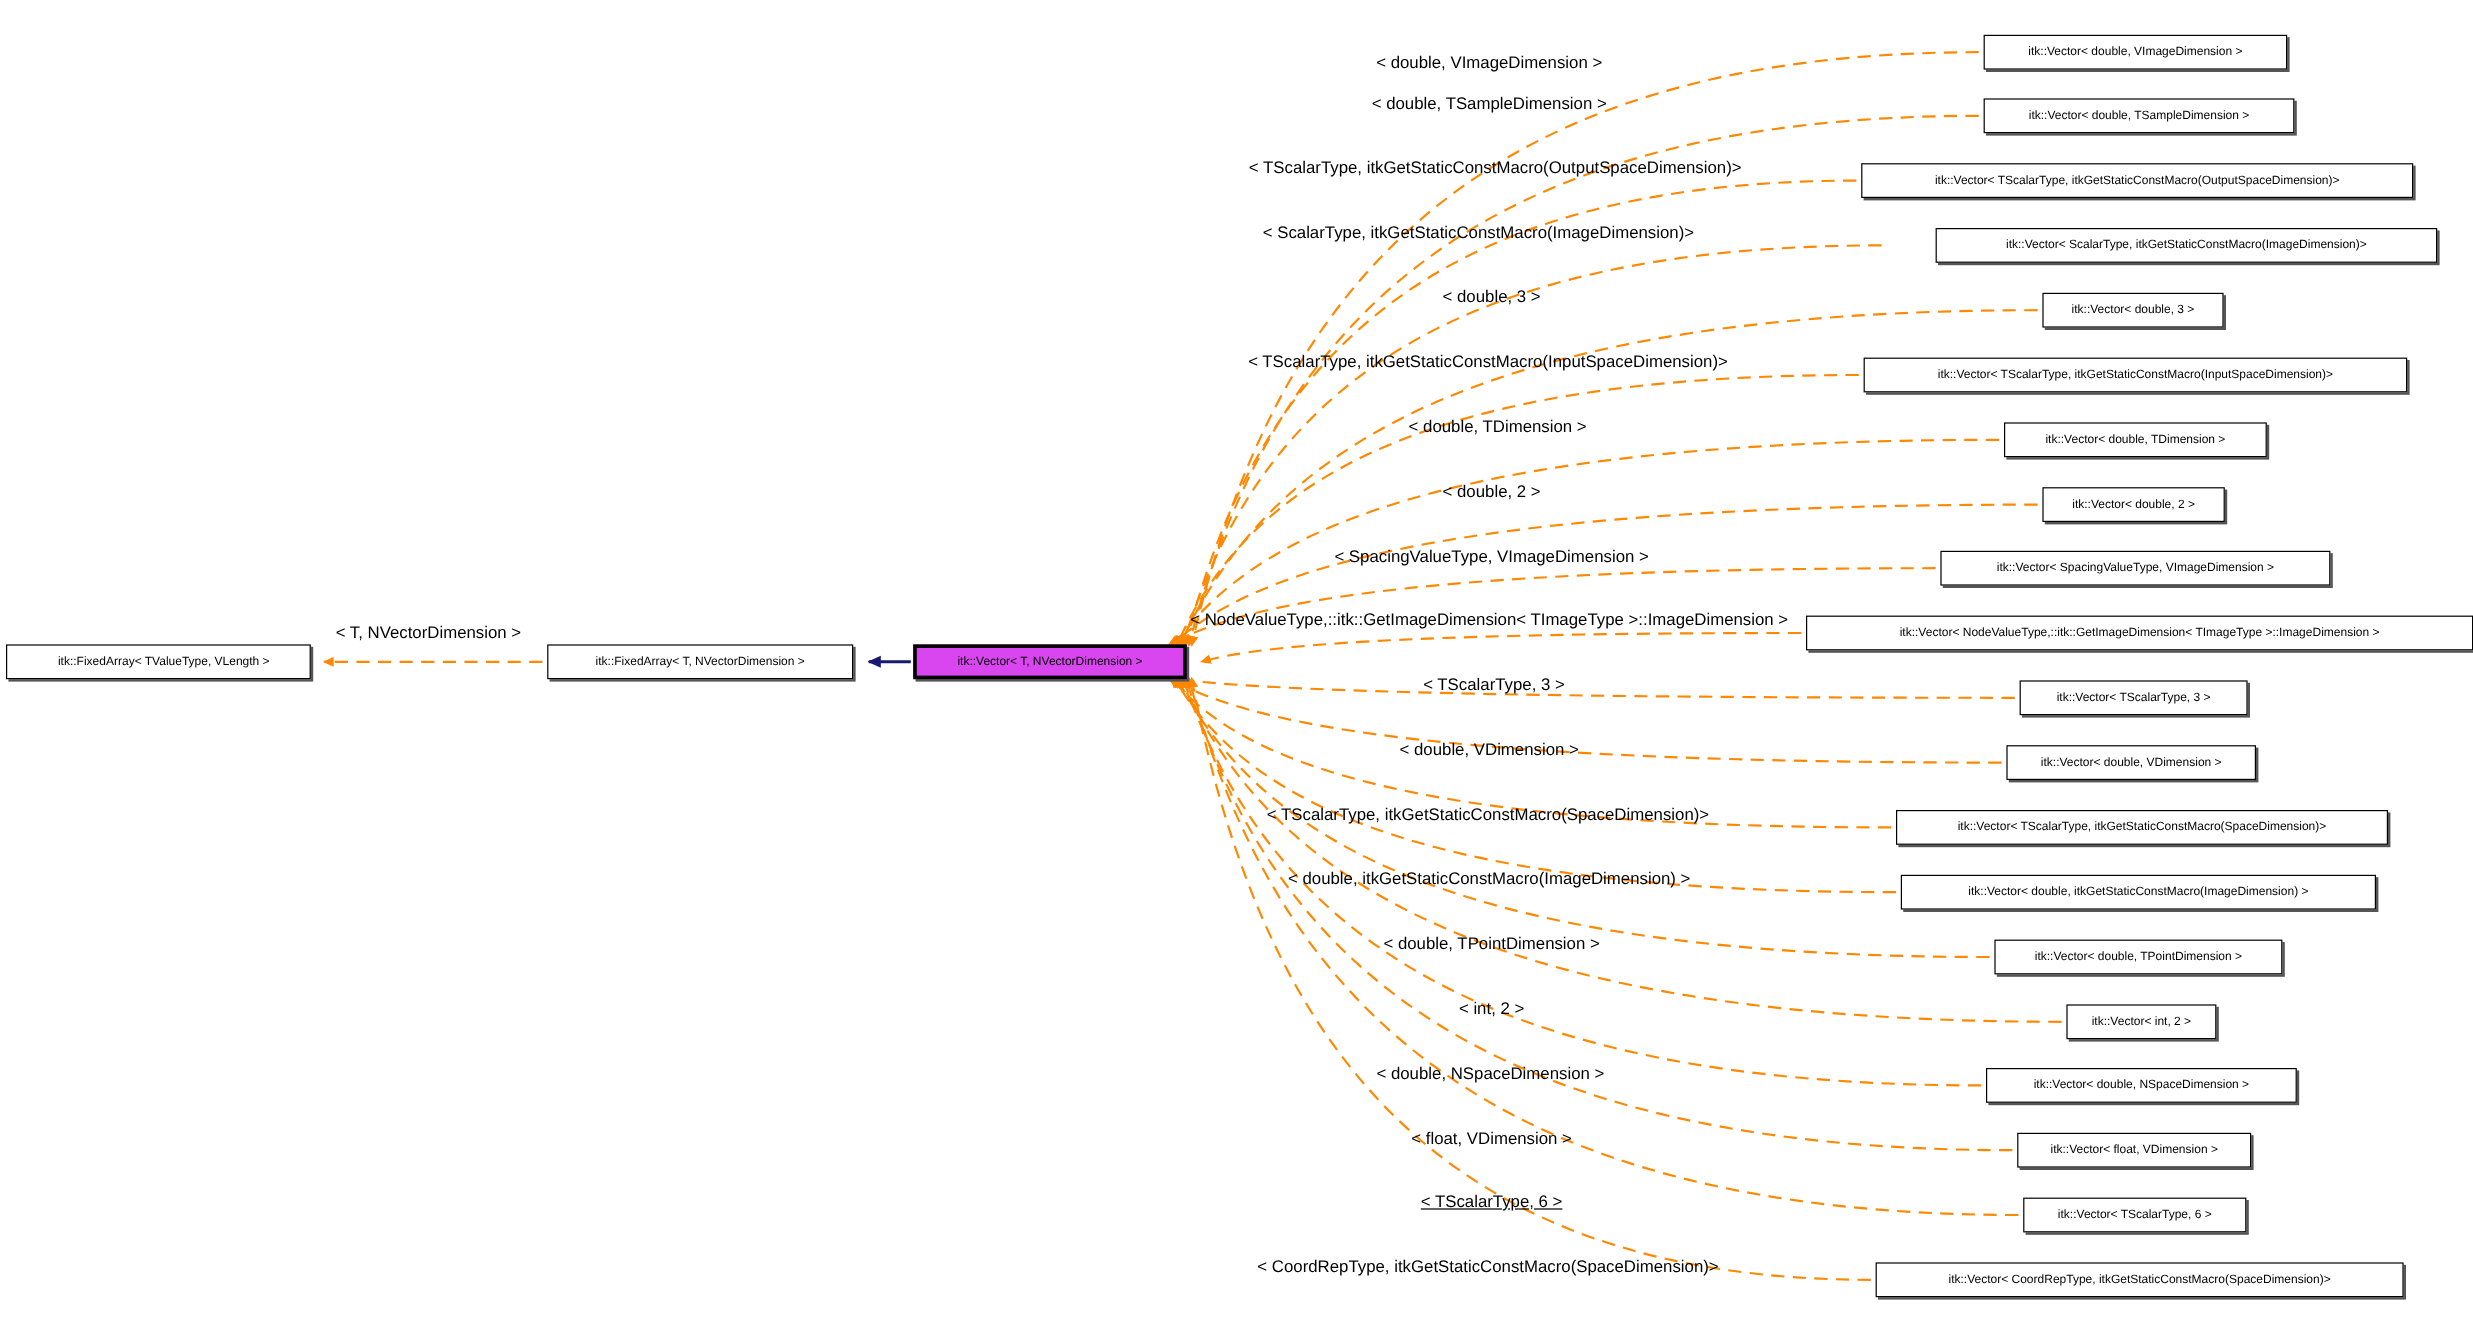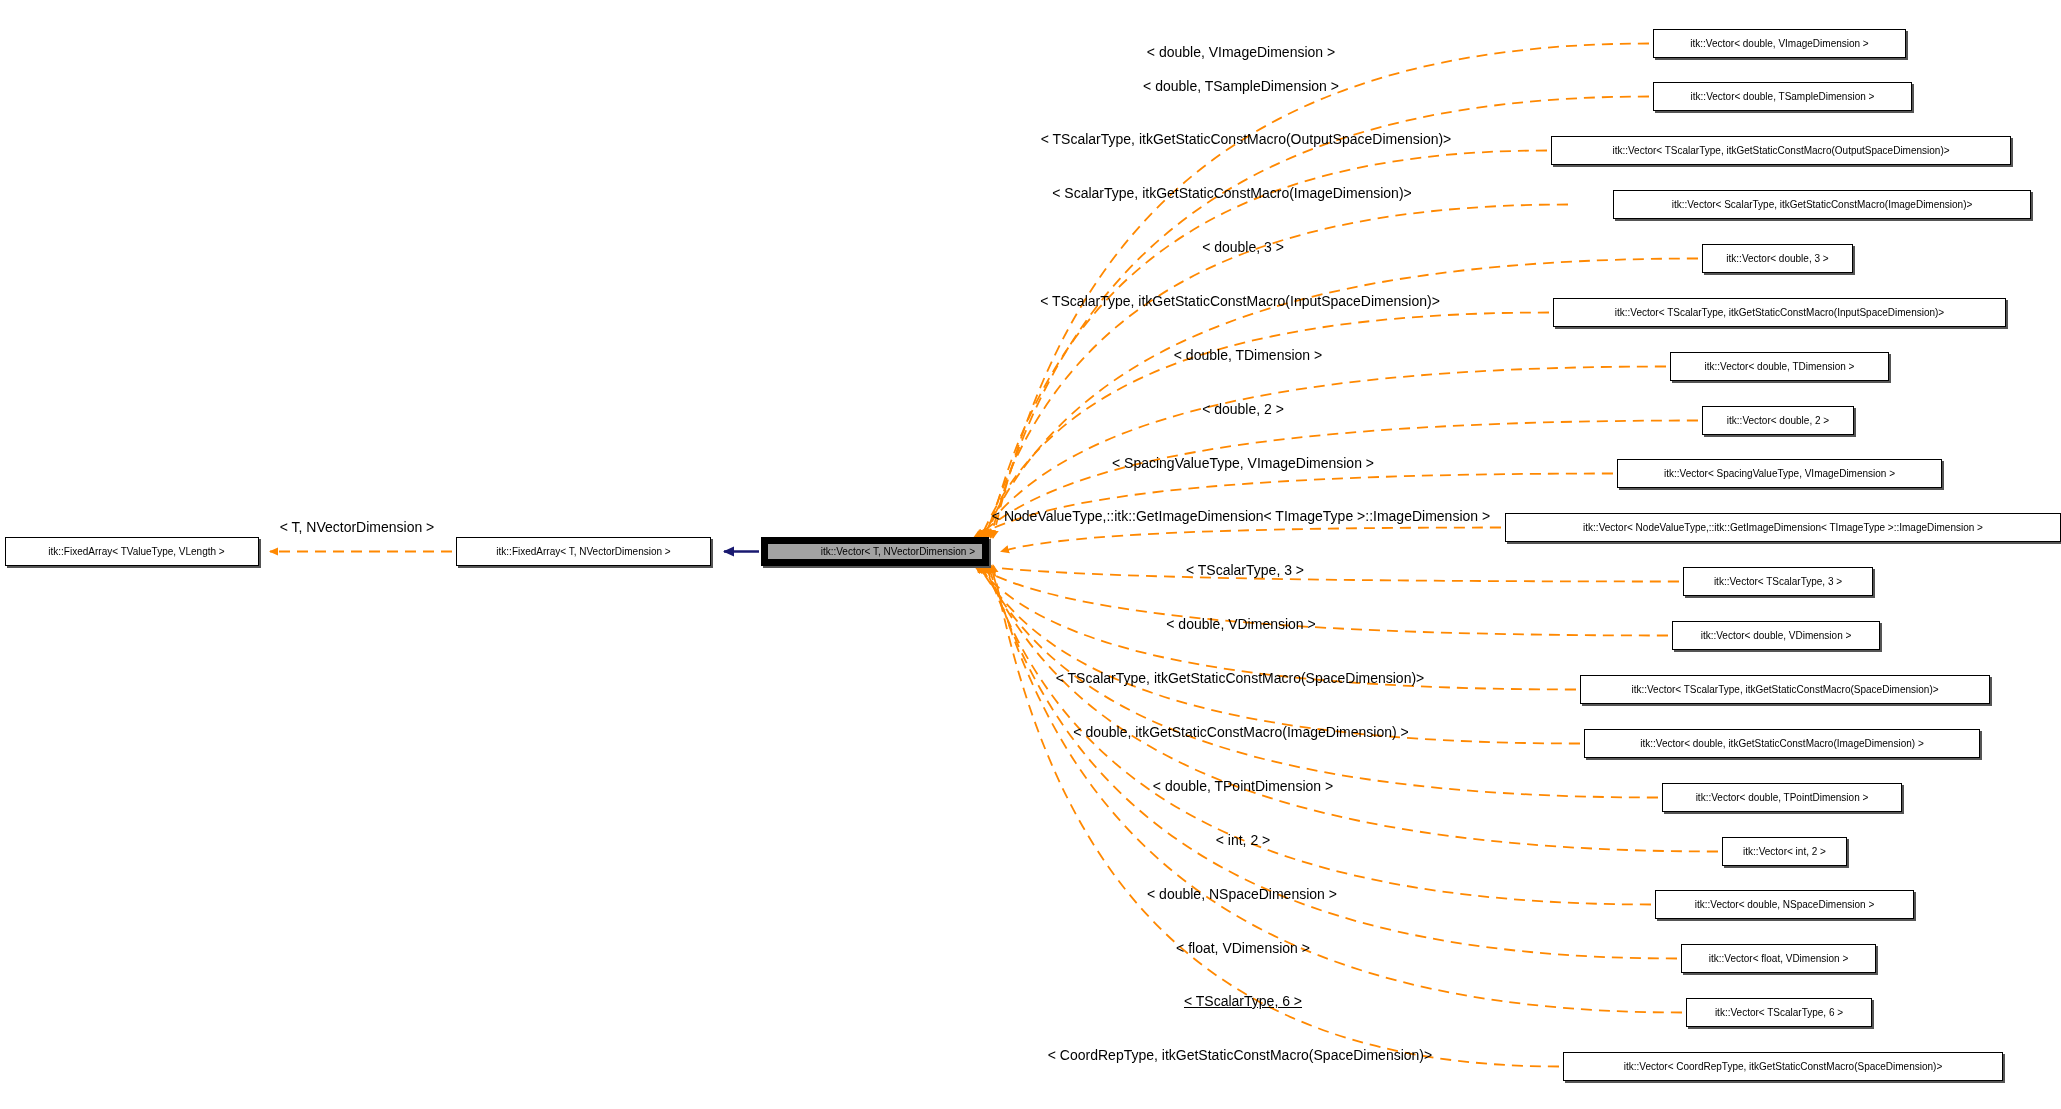--- a/index.html
+++ b/index.html
@@ -34,23 +34,22 @@
     font-size: 10px;
     line-height: 1;
     white-space: nowrap;
     display: flex;
     align-items: center;
     justify-content: center;
     padding: 0 7px;
     box-shadow: 2px 2px 0 0 #555555;
   }
   .node.current {
-    background: #a3a3a3;
-    border: 7px solid #000000;
-    justify-content: flex-end;
+    background: #d946ef;
+    border: 3px solid #000000;
   }
   .edge-label {
     position: absolute;
     font-size: 14px;
     color: #000000;
     white-space: nowrap;
     line-height: 1;
     transform: translateX(-50%);
   }
 </style>

